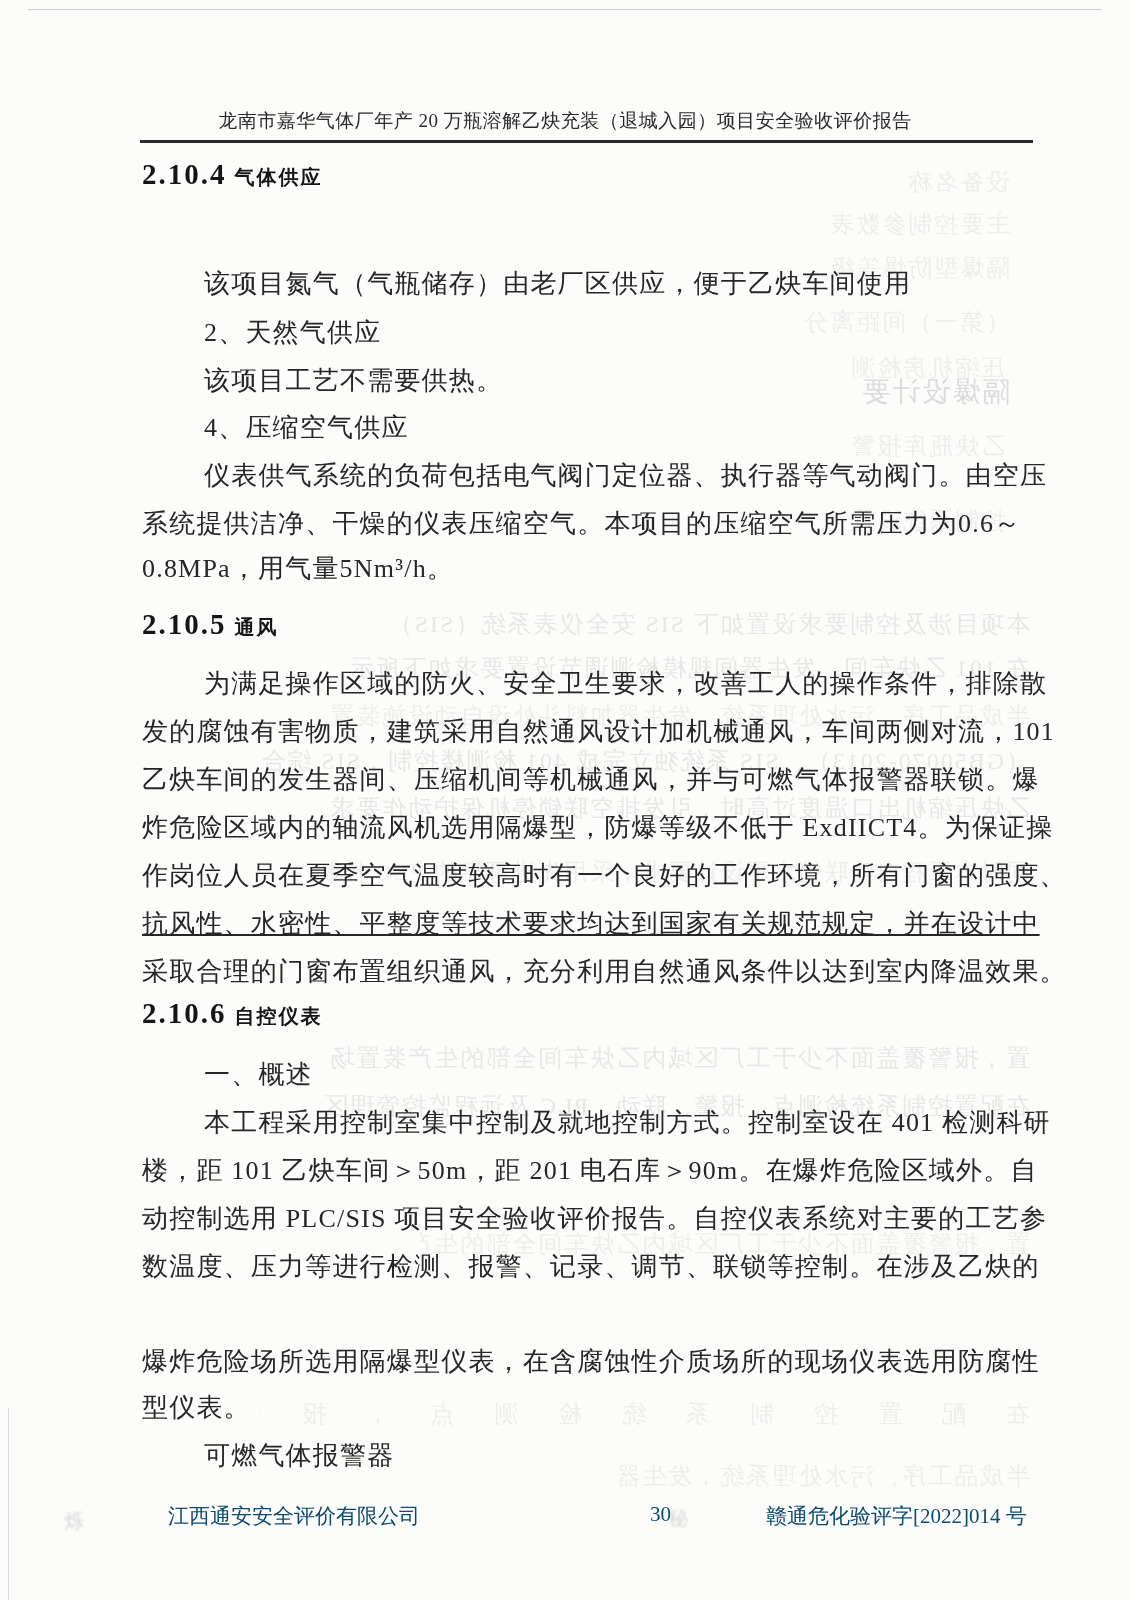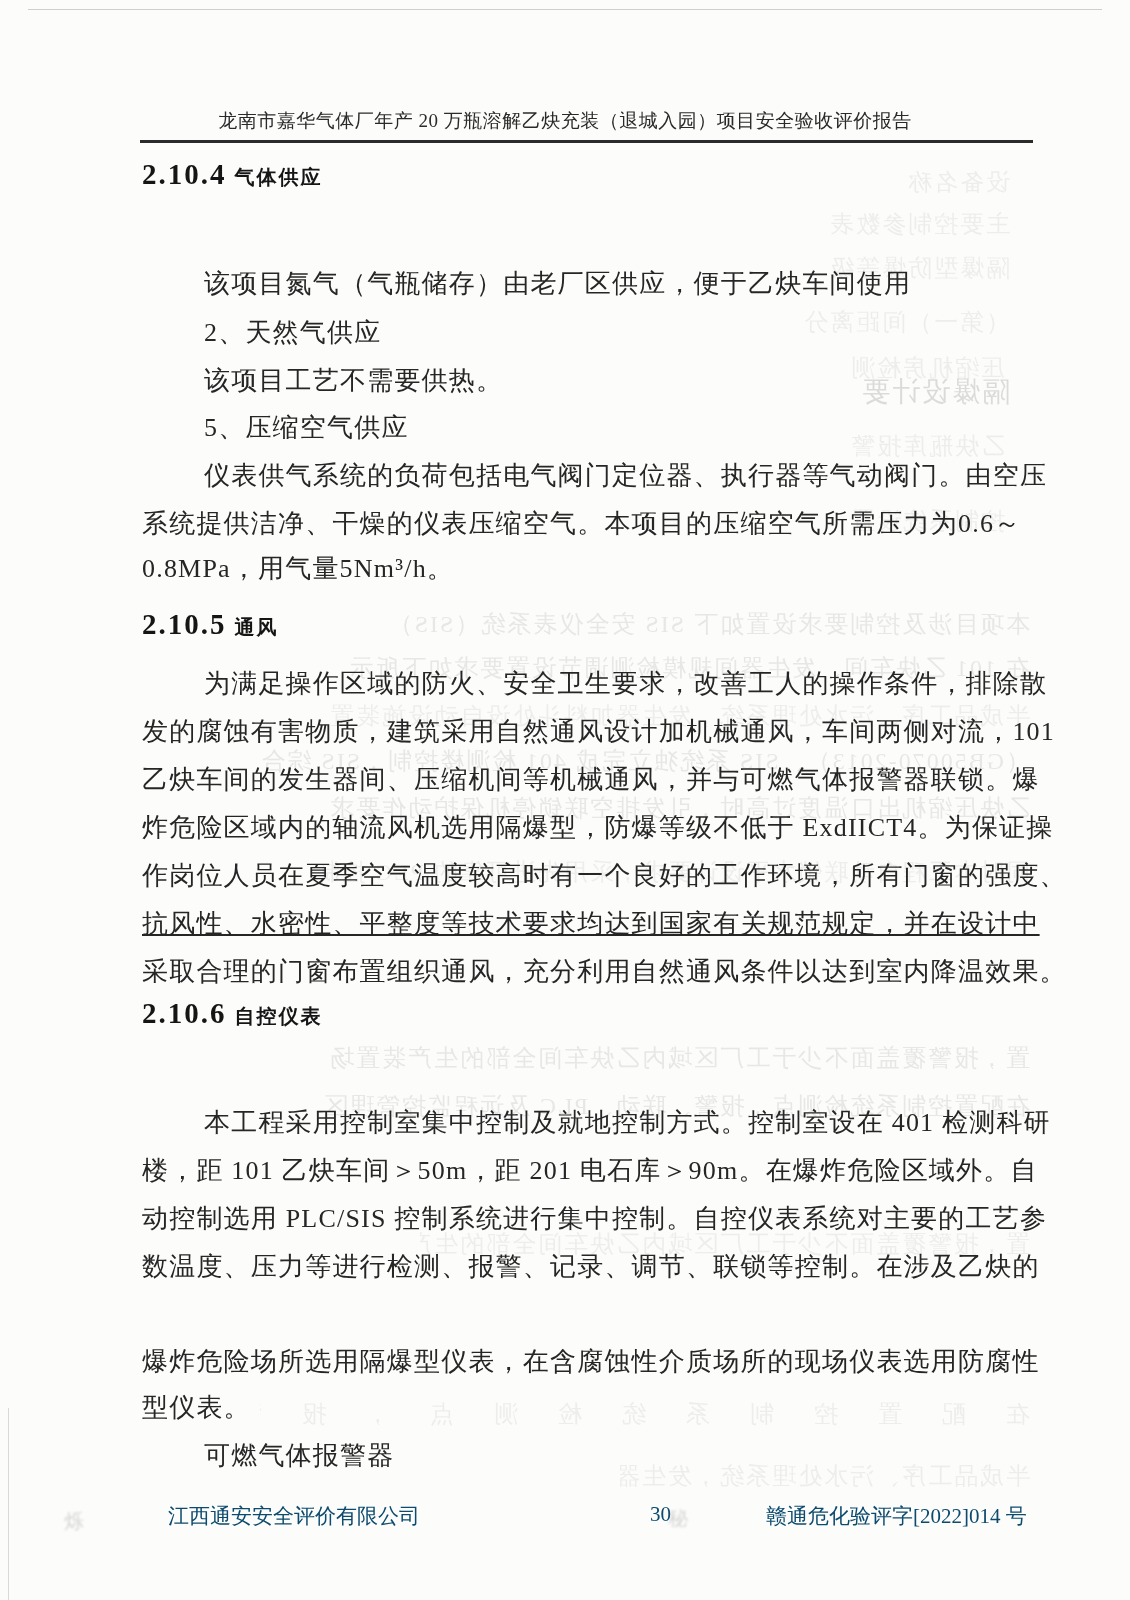--- a/index.html
+++ b/index.html
@@ -83,42 +83,43 @@
 
   <div class="doc-header">龙南市嘉华气体厂年产 20 万瓶溶解乙炔充装（退城入园）项目安全验收评价报告</div>
   <div class="header-rule"></div>
 
   <div class="heading" style="top:158px;">
     <span class="h-num">2.10.4</span><span class="h-label">气体供应</span>
   </div>
   <div class="line ind" style="top:264px;">该项目氮气（气瓶储存）由老厂区供应，便于乙炔车间使用</div>
   <div class="line ind" style="top:313px;">2、天然气供应</div>
   <div class="line ind" style="top:361px;">该项目工艺不需要供热。</div>
-  <div class="line ind" style="top:408px;">5、压缩空气供应</div>
+  <div class="line ind" style="top:408px;">4、压缩空气供应</div>
   <div class="line ind" style="top:456px;">仪表供气系统的负荷包括电气阀门定位器、执行器等气动阀门。由空压</div>
   <div class="line" style="top:504px;">系统提供洁净、干燥的仪表压缩空气。本项目的压缩空气所需压力为0.6～</div>
   <div class="line" style="top:549px;">0.8MPa，用气量5Nm³/h。</div>
 
   <div class="heading" style="top:608px;">
     <span class="h-num">2.10.5</span><span class="h-label">通风</span>
   </div>
   <div class="line ind" style="top:664px;">为满足操作区域的防火、安全卫生要求，改善工人的操作条件，排除散</div>
   <div class="line" style="top:712px;">发的腐蚀有害物质，建筑采用自然通风设计加机械通风，车间两侧对流，101</div>
   <div class="line" style="top:760px;">乙炔车间的发生器间、压缩机间等机械通风，并与可燃气体报警器联锁。爆</div>
   <div class="line" style="top:808px;">炸危险区域内的轴流风机选用隔爆型，防爆等级不低于 ExdIICT4。为保证操</div>
   <div class="line" style="top:856px;">作岗位人员在夏季空气温度较高时有一个良好的工作环境，所有门窗的强度、</div>
   <div class="line" style="top:904px;text-decoration:underline;">抗风性、水密性、平整度等技术要求均达到国家有关规范规定，并在设计中</div>
   <div class="line" style="top:952px;">采取合理的门窗布置组织通风，充分利用自然通风条件以达到室内降温效果。</div>
 
   <div class="heading" style="top:997px;">
     <span class="h-num">2.10.6</span><span class="h-label">自控仪表</span>
   </div>
+  <div class="line ind" style="top:1055px;">一、概述</div>
   <div class="line ind" style="top:1103px;">本工程采用控制室集中控制及就地控制方式。控制室设在 401 检测科研</div>
   <div class="line" style="top:1151px;">楼，距 101 乙炔车间＞50m，距 201 电石库＞90m。在爆炸危险区域外。自</div>
-  <div class="line" style="top:1199px;">动控制选用 PLC/SIS 控制系统进行集中控制。自控仪表系统对主要的工艺参</div>
+  <div class="line" style="top:1199px;">动控制选用 PLC/SIS 项目安全验收评价报告。自控仪表系统对主要的工艺参</div>
   <div class="line" style="top:1247px;">数温度、压力等进行检测、报警、记录、调节、联锁等控制。在涉及乙炔的</div>
   <div class="line" style="top:1342px;">爆炸危险场所选用隔爆型仪表，在含腐蚀性介质场所的现场仪表选用防腐性</div>
   <div class="line" style="top:1388px;">型仪表。</div>
   <div class="line ind" style="top:1436px;">可燃气体报警器</div>
 
   <div class="smudge" style="top:1508px; left:64px;">烁</div>
   <div class="doc-footer f-company">江西通安安全评价有限公司</div>
   <div class="doc-footer f-page">30</div>
   <div class="smudge" style="top:1505px; left:668px;">秘</div>
   <div class="doc-footer f-docnum">赣通危化验评字[2022]014 号</div>

